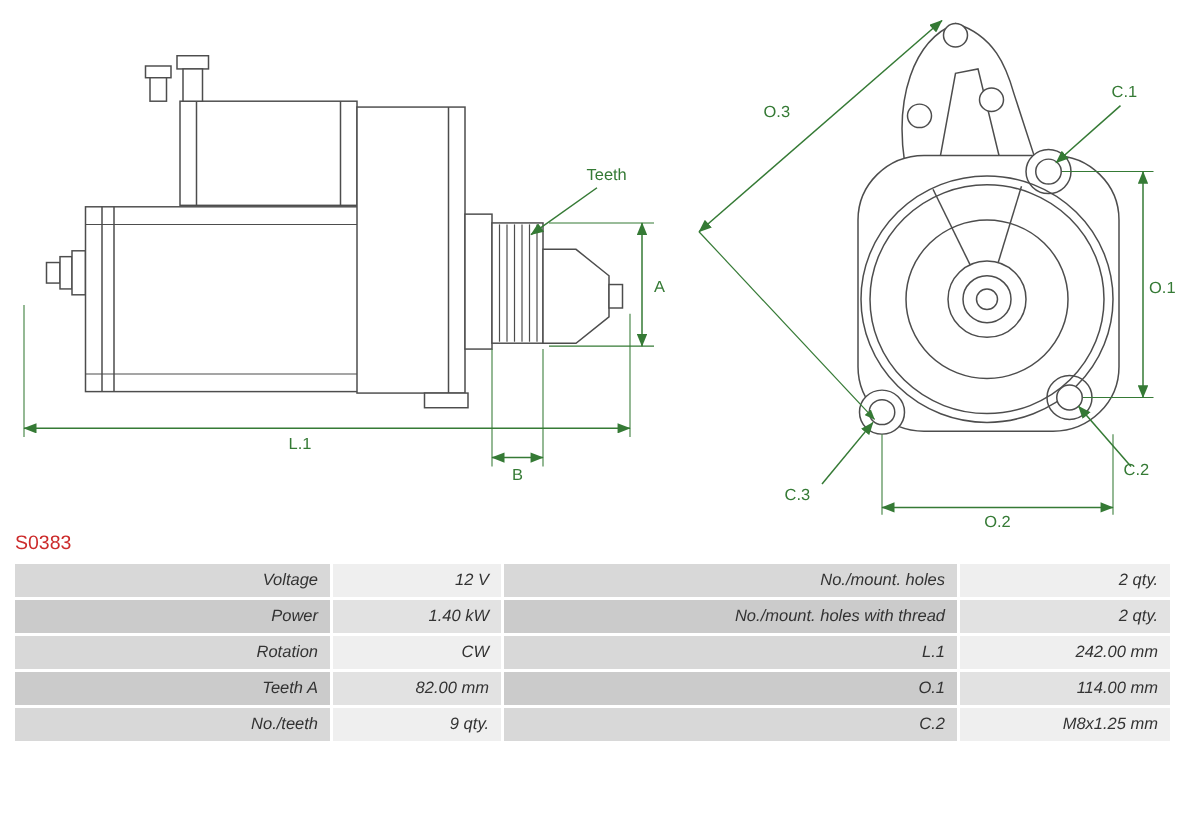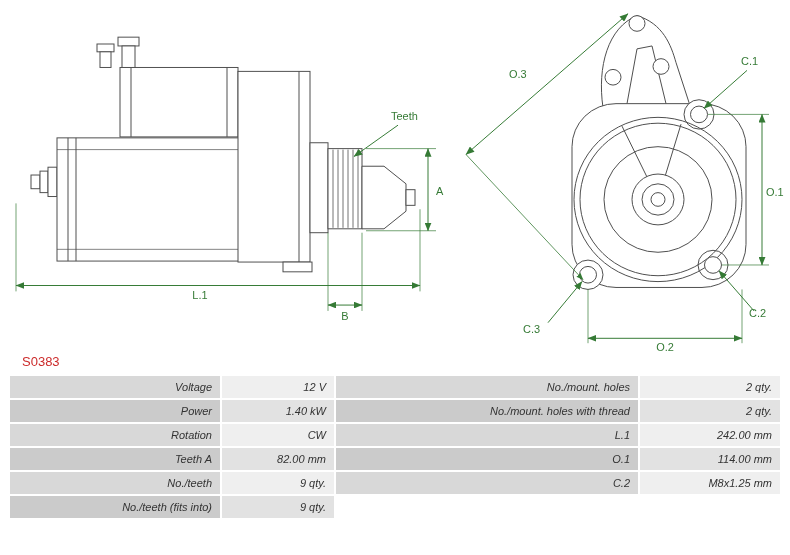--- a/index.html
+++ b/index.html
@@ -4,21 +4,21 @@
 <style>
   html,body{margin:0;padding:0;}
   body{
     width:790px;height:555px;background:#ffffff;
     font-family:"Liberation Sans",sans-serif;color:#333;overflow:hidden;
   }
   .diagram-wrap{width:790px;height:352px;}
   .diagram-wrap svg{display:block;}
   .dim-text{font-family:"Liberation Sans",sans-serif;font-size:11px;fill:#357a35;}
   .part-number{
-    margin:2px 0 4px 22px;font-size:13px;color:#cc2b2b;line-height:16px;
+    margin:2px 0 4px 10px;font-size:13px;color:#cc2b2b;line-height:16px;
   }
   .spec-table{
     width:774px;margin:0 8px;border-collapse:separate;border-spacing:2px;
     table-layout:fixed;
     font-style:italic;
   }
   .spec-table td{
     font-size:11px;line-height:14px;padding:3px 8px 3px 4px;
     text-align:right;vertical-align:middle;height:16px;white-space:nowrap;
     overflow:hidden;
@@ -203,20 +203,14 @@
       <td class="val">82.00 mm</td>
       <td class="lab">O.1</td>
       <td class="val">114.00 mm</td>
     </tr>
     <tr>
       <td class="lab">No./teeth</td>
       <td class="val">9 qty.</td>
       <td class="lab">C.2</td>
       <td class="val">M8x1.25 mm</td>
     </tr>
-    <tr>
-      <td class="lab">No./teeth (fits into)</td>
-      <td class="val">9 qty.</td>
-      <td class="lab empty"></td>
-      <td class="val empty"></td>
-    </tr>
   </tbody>
 </table>
 
 </body></html>

